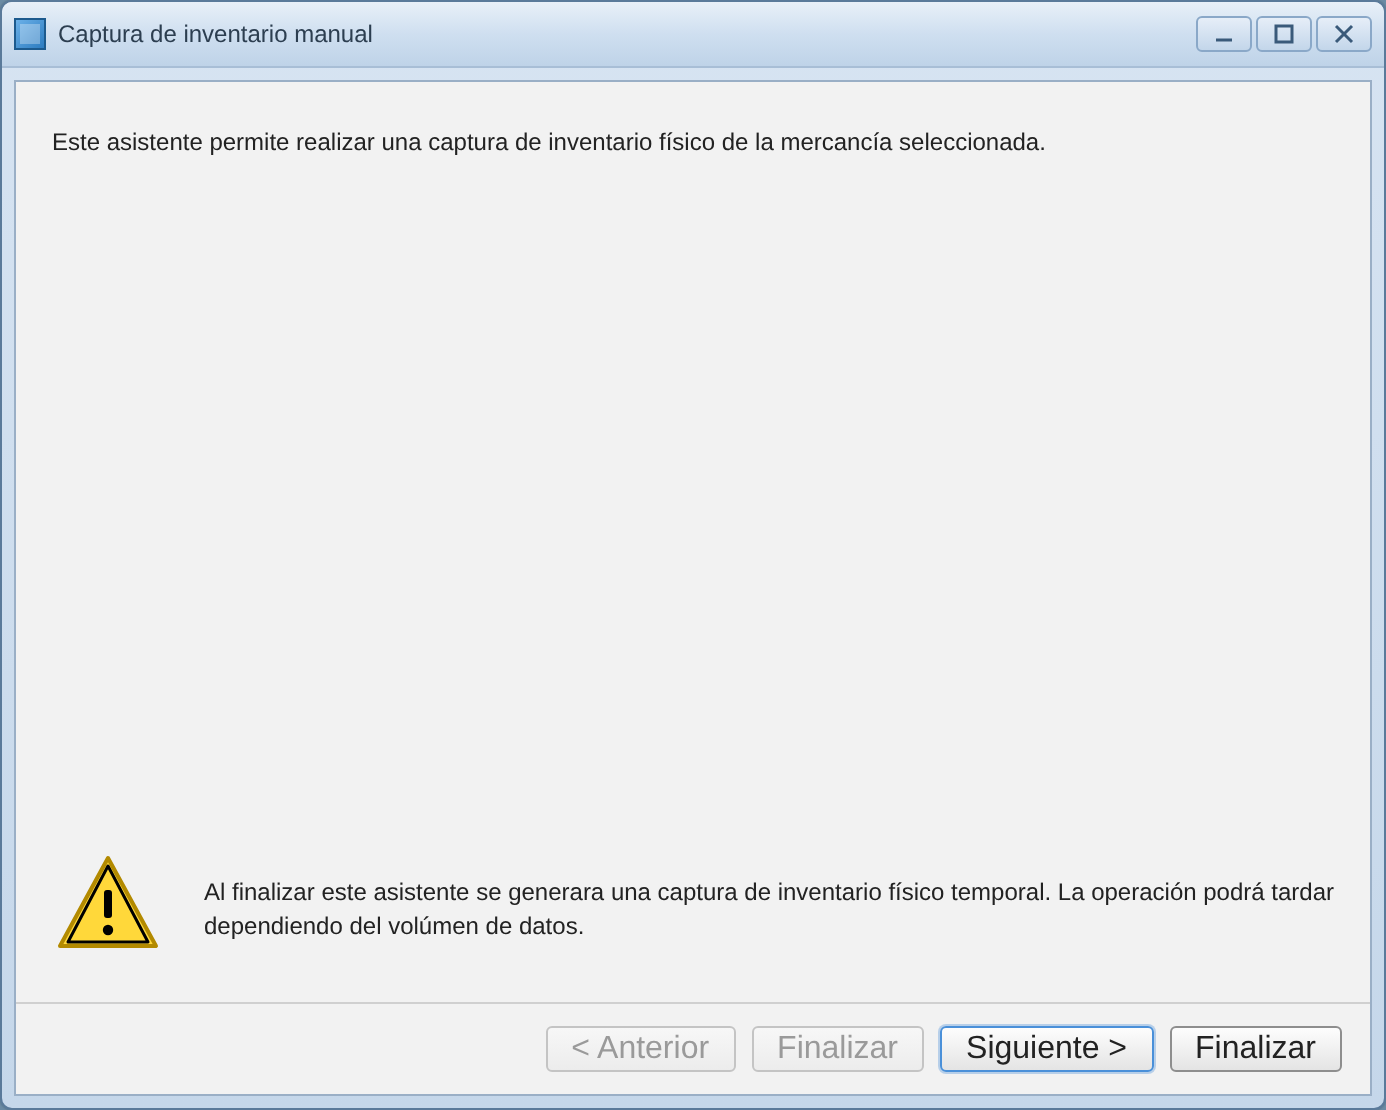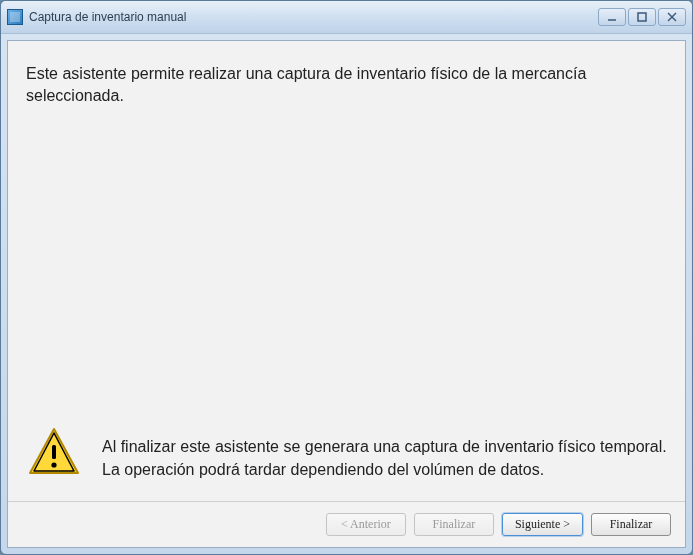--- a/index.html
+++ b/index.html
@@ -78,50 +78,50 @@
       padding: 0 12px;
       border-bottom: 1px solid #d8d8d8;
     }
     .groceries-icon { width: 40px; height: 40px; margin-right: 12px; flex-shrink: 0; }
     .headline { font-weight: bold; color: #222; font-size: 12px; }
     .body-area {
       flex: 1;
       padding: 22px 18px 10px 18px;
       position: relative;
       color: #222;
-      font-size: 16px;
+      font-size: 12px;
     }
     .intro { line-height: 1.4; }
     .warn-row {
       position: absolute;
       left: 18px;
       right: 18px;
       bottom: 20px;
       display: flex;
-      align-items: flex-end;
+      align-items: center;
       gap: 20px;
     }
     .warn-icon { width: 56px; height: 56px; flex-shrink: 0; }
     .warn-text { flex: 1; line-height: 1.4; padding-top: 4px; }
     .footer {
       height: 46px;
       border-top: 1px solid #d0d0d0;
       background: #f2f2f2;
       display: flex;
       align-items: center;
       justify-content: flex-end;
       gap: 8px;
       padding: 0 14px;
     }
     .btn {
       min-width: 80px;
       height: 23px;
       padding: 0 12px;
-      font-size: 12px;
-      font-family: Liberation Serif, serif;
+      font-size: 16px;
+      font-family: Liberation Sans, sans-serif;
       border: 1px solid #8e8e8e;
       border-radius: 3px;
       background: linear-gradient(to bottom, #fdfdfd, #e4e4e4);
       cursor: pointer;
       color: #222;
     }
     .btn:disabled {
       color: #9a9a9a;
       border-color: #c4c4c4;
       background: linear-gradient(to bottom, #f7f7f7, #ececec);

